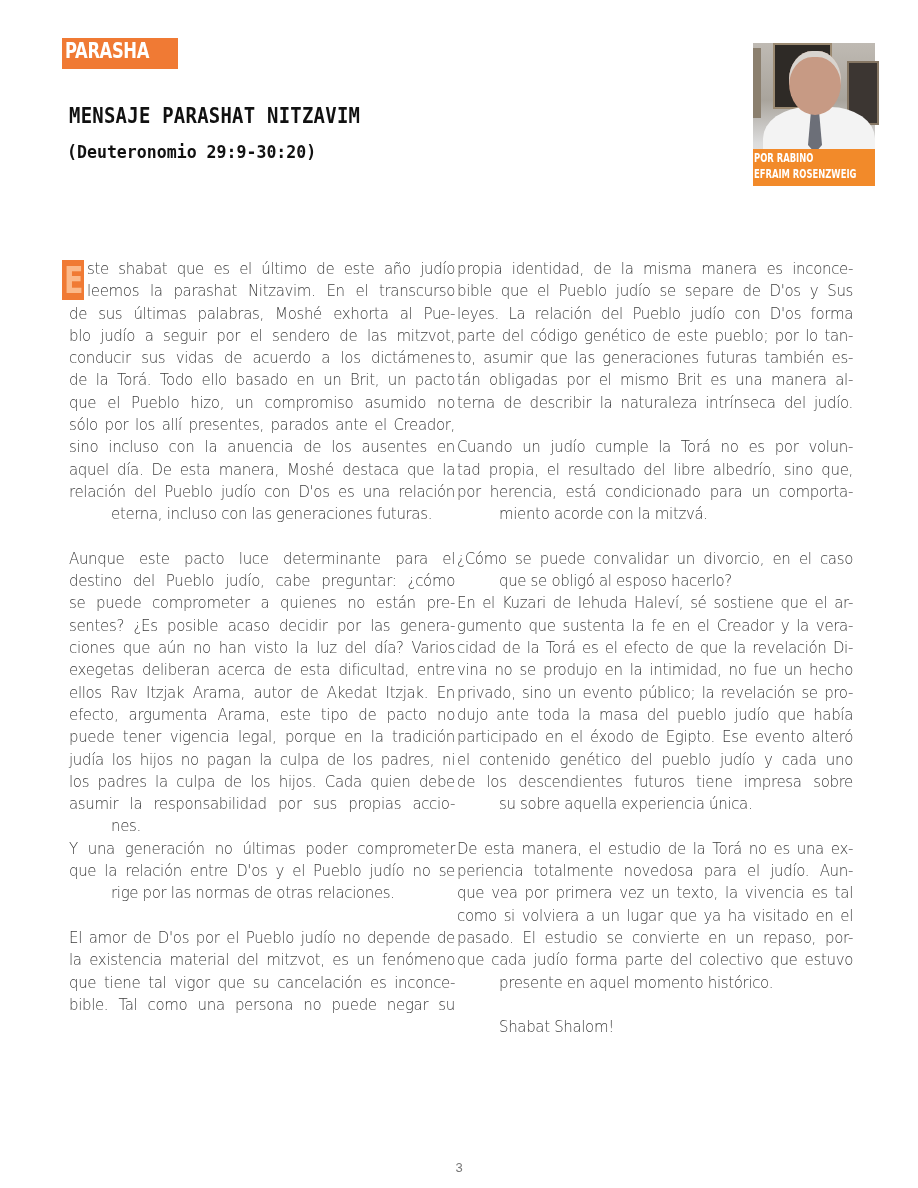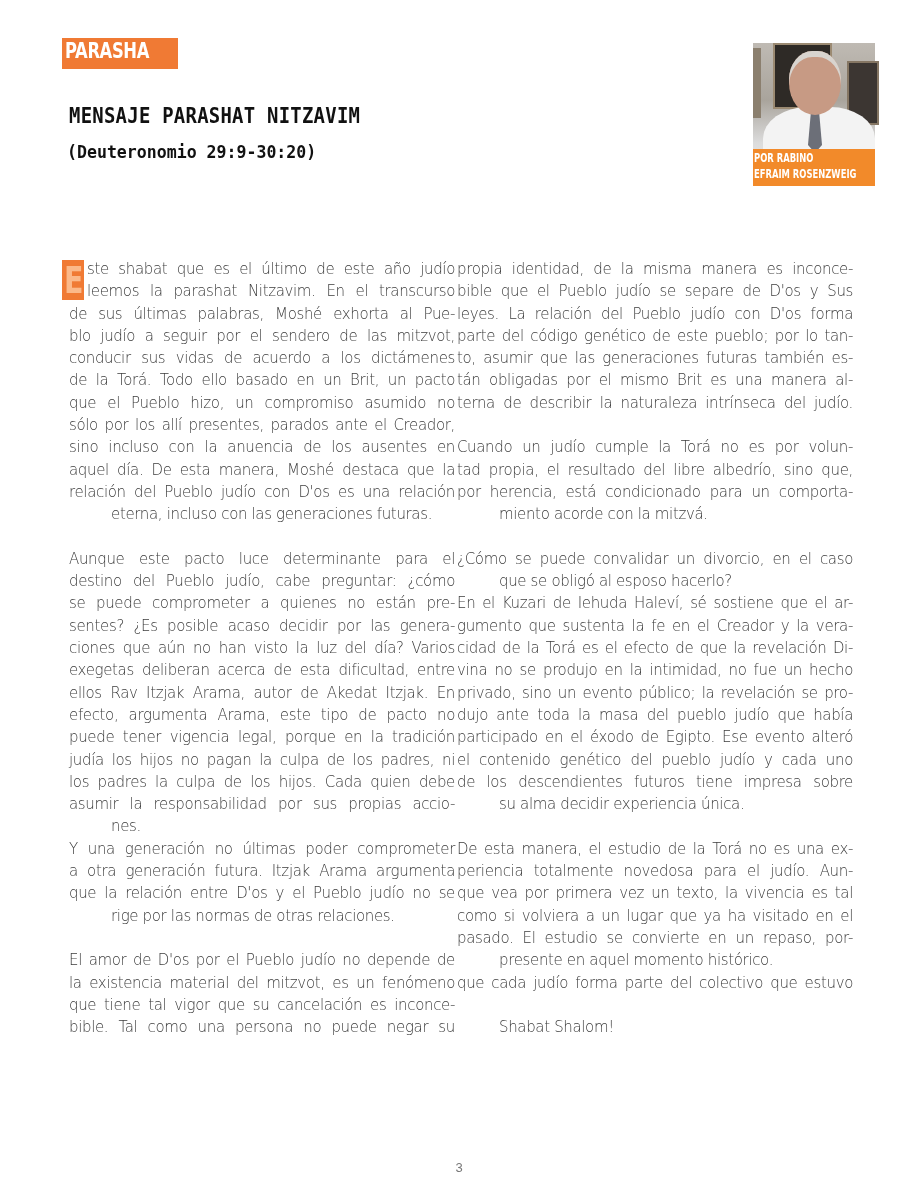--- a/index.html
+++ b/index.html
@@ -105,21 +105,20 @@
     <span class="line">ellos Rav Itzjak Arama, autor de Akedat Itzjak. En</span>
     <span class="line">efecto, argumenta Arama, este tipo de pacto no</span>
     <span class="line">puede tener vigencia legal, porque en la tradición</span>
     <span class="line">judía los hijos no pagan la culpa de los padres, ni</span>
     <span class="line">los padres la culpa de los hijos. Cada quien debe</span>
     <span class="line">asumir la responsabilidad por sus propias accio-</span>
     <span class="line last">nes.</span>
   </p>
   <p>
     <span class="line">Y una generación no últimas poder comprometer</span>
-    <span class="line">a otra generación futura. Itzjak Arama argumenta</span>
     <span class="line">que la relación entre D'os y el Pueblo judío no se</span>
     <span class="line last">rige por las normas de otras relaciones.</span>
   </p>
   <p>
     <span class="line">El amor de D'os por el Pueblo judío no depende de</span>
     <span class="line">la existencia material del mitzvot, es un fenómeno</span>
     <span class="line">que tiene tal vigor que su cancelación es inconce-</span>
     <span class="line">bible. Tal como una persona no puede negar su</span>
   </p>
 </div>
@@ -147,29 +146,29 @@
   <p>
     <span class="line">En el Kuzari de Iehuda Haleví, sé sostiene que el ar-</span>
     <span class="line">gumento que sustenta la fe en el Creador y la vera-</span>
     <span class="line">cidad de la Torá es el efecto de que la revelación Di-</span>
     <span class="line">vina no se produjo en la intimidad, no fue un hecho</span>
     <span class="line">privado, sino un evento público; la revelación se pro-</span>
     <span class="line">dujo ante toda la masa del pueblo judío que había</span>
     <span class="line">participado en el éxodo de Egipto. Ese evento alteró</span>
     <span class="line">el contenido genético del pueblo judío y cada uno</span>
     <span class="line">de los descendientes futuros tiene impresa sobre</span>
-    <span class="line last">su alma decidir experiencia única.</span>
+    <span class="line last">su sobre aquella experiencia única.</span>
   </p>
   <p>
     <span class="line">De esta manera, el estudio de la Torá no es una ex-</span>
     <span class="line">periencia totalmente novedosa para el judío. Aun-</span>
     <span class="line">que vea por primera vez un texto, la vivencia es tal</span>
     <span class="line">como si volviera a un lugar que ya ha visitado en el</span>
     <span class="line">pasado. El estudio se convierte en un repaso, por-</span>
+    <span class="line">que cada judío forma parte del colectivo que estuvo</span>
     <span class="line last">presente en aquel momento histórico.</span>
-    <span class="line">que cada judío forma parte del colectivo que estuvo</span>
   </p>
   <p>
     <span class="line last">Shabat Shalom!</span>
   </p>
 </div>
 
 <div class="page-number">3</div>
 
 </body></html>

